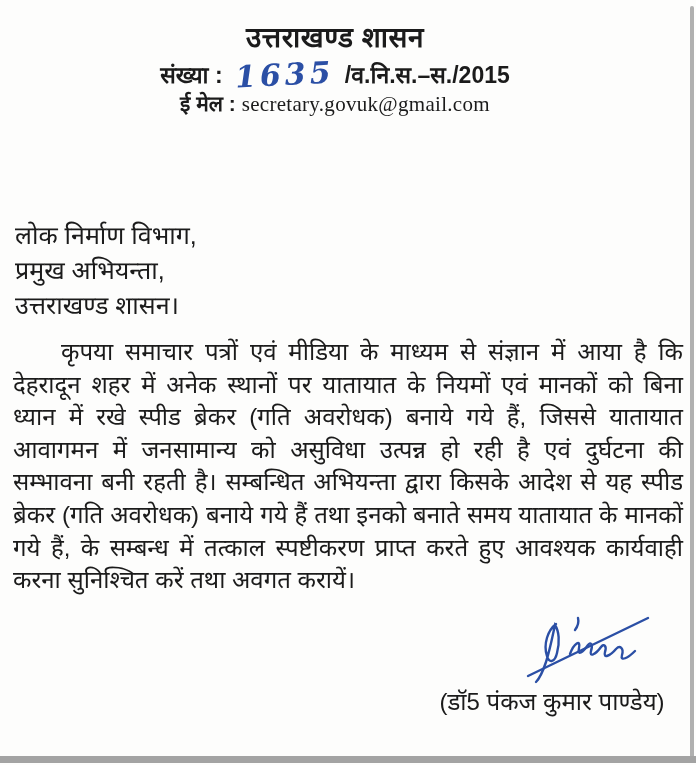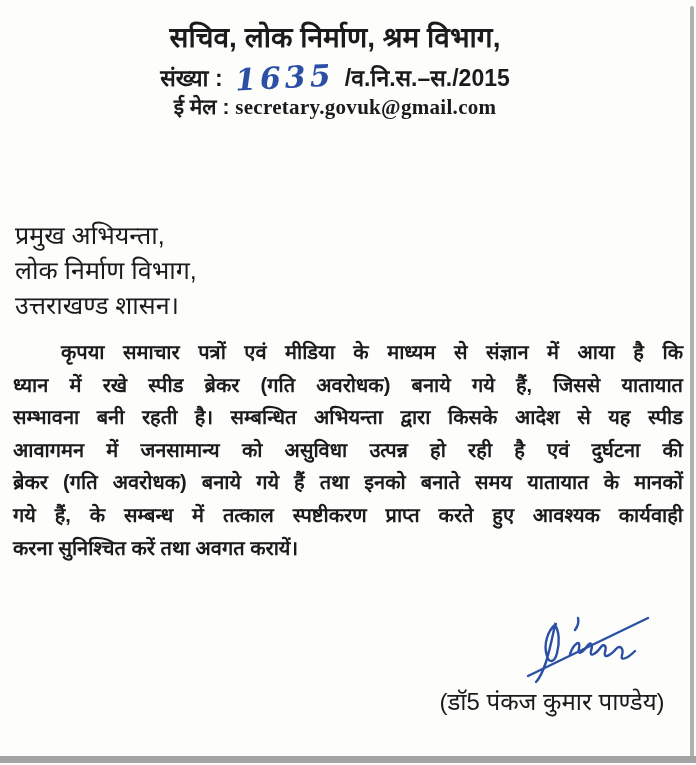--- a/index.html
+++ b/index.html
@@ -34,31 +34,31 @@
   .hand-number{
     display:inline-block;color:#2b4fa5;
     font-family:"DejaVu Serif","Liberation Serif",serif;
     font-style:italic;font-weight:bold;font-size:30px;
     letter-spacing:4px;transform:rotate(-3deg) translateY(2px);
     padding:0 4px 0 6px;
   }
   .lh-email{font-size:21px;font-weight:bold;margin-top:3px;}
   .lh-email .latin{
     font-family:"Liberation Serif","DejaVu Serif",serif;
-    font-weight:bold;letter-spacing:.3px;
+    font-weight:normal;letter-spacing:.3px;
   }
   
   .addressee{
     position:absolute;left:15px;top:218px;
     font-size:25px;line-height:35px;font-weight:500;
   }
   
   .body-text{
     position:absolute;left:13px;top:336px;width:670px;
-    font-size:20px;line-height:32.6px;font-weight:700;
+    font-size:24px;line-height:32.6px;font-weight:400;
   }
   .body-line{
     text-align:justify;
     text-align-last:justify;
     height:32.6px;overflow:visible;white-space:nowrap;
   }
   .body-line.first{text-indent:48px;}
   .body-line.last{text-align-last:left;}
   
   .sig-svg{
@@ -68,43 +68,44 @@
     position:absolute;left:436px;top:686px;width:232px;
     text-align:center;font-size:24px;line-height:31px;font-weight:500;
   }
 </style>
 </head>
 <body>
 
 <div class="page">
 
   <div class="letterhead">
-    <div class="lh-dept">सचिव, लोक निर्माण, श्रम विभाग,</div>
+    <div class="lh-govt">उत्तराखण्ड शासन</div>
     <div class="lh-number">
       <span>संख्या :</span>
       <span class="hand-number">1635</span>
       <span>/व.नि.स.–स./2015</span>
     </div>
     <div class="lh-email">
       <span>ई मेल :</span>
       <span class="latin">secretary.govuk@gmail.com</span>
     </div>
   </div>
 
   <div class="addressee">
+    <div>लोक निर्माण विभाग,</div>
     <div>प्रमुख अभियन्ता,</div>
-    <div>लोक निर्माण विभाग,</div>
     <div>उत्तराखण्ड शासन।</div>
   </div>
 
   <div class="body-text">
     <div class="body-line first">कृपया समाचार पत्रों एवं मीडिया के माध्यम से संज्ञान में आया है कि</div>
+    <div class="body-line">देहरादून शहर में अनेक स्थानों पर यातायात के नियमों एवं मानकों को बिना</div>
     <div class="body-line">ध्यान में रखे स्पीड ब्रेकर (गति अवरोधक) बनाये गये हैं, जिससे यातायात</div>
+    <div class="body-line">आवागमन में जनसामान्य को असुविधा उत्पन्न हो रही है एवं दुर्घटना की</div>
     <div class="body-line">सम्भावना बनी रहती है। सम्बन्धित अभियन्ता द्वारा किसके आदेश से यह स्पीड</div>
-    <div class="body-line">आवागमन में जनसामान्य को असुविधा उत्पन्न हो रही है एवं दुर्घटना की</div>
     <div class="body-line">ब्रेकर (गति अवरोधक) बनाये गये हैं तथा इनको बनाते समय यातायात के मानकों</div>
     <div class="body-line">गये हैं, के सम्बन्ध में तत्काल स्पष्टीकरण प्राप्त करते हुए आवश्यक कार्यवाही</div>
     <div class="body-line last">करना सुनिश्चित करें तथा अवगत करायें।</div>
   </div>
 
   <svg class="sig-svg" viewBox="0 0 138 76" fill="none" xmlns="http://www.w3.org/2000/svg">
     <g stroke="#2b4fa5" stroke-width="2.4" stroke-linecap="round" fill="none">
       <path d="M8,66 L128,8"></path>
       <path d="M36,14 C28,20 23,34 27,46 C29,54 35,52 37,43 C40,32 39,21 35,15 C33,24 30,40 26,52 C23,61 19,69 16,72"></path>
       <path d="M58,8 C59,12 58,16 55,20"></path>

